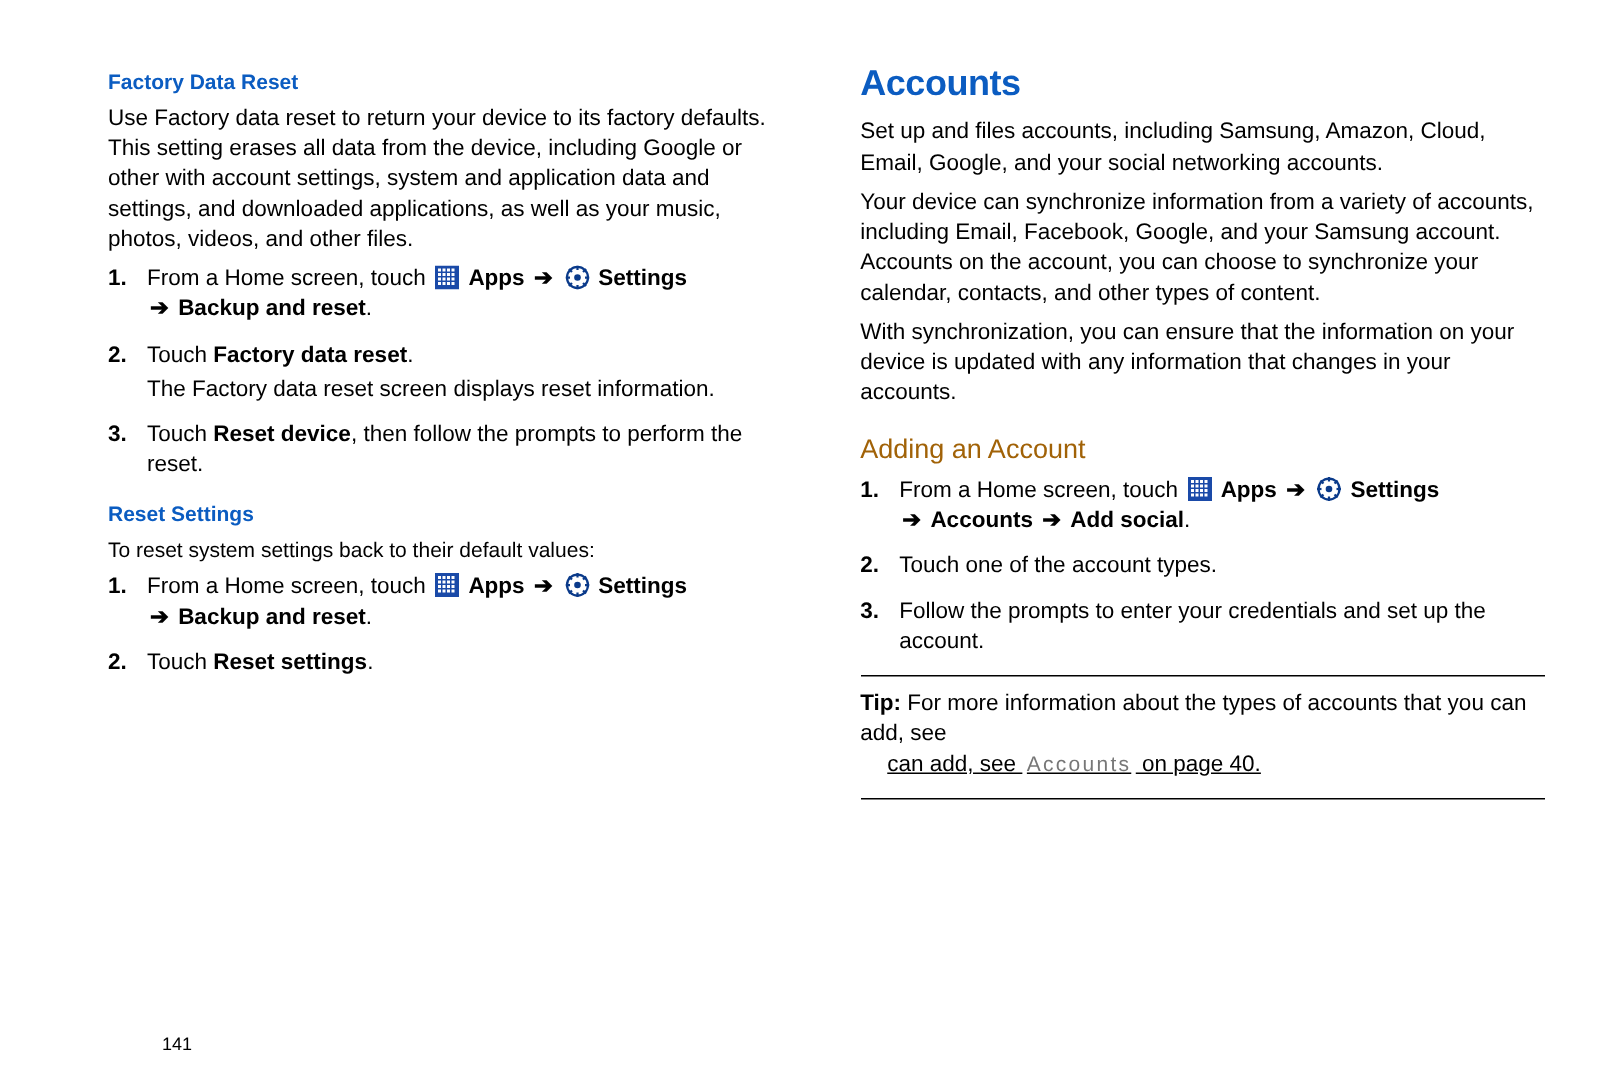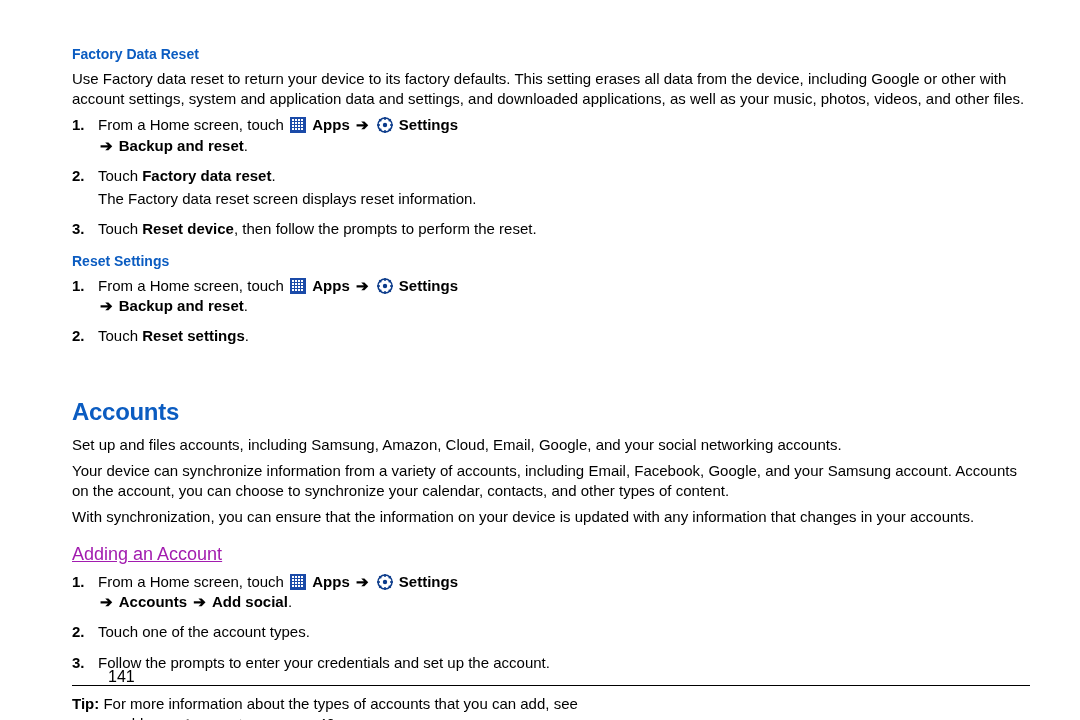--- a/index.html
+++ b/index.html
@@ -9,21 +9,21 @@
     height: 720px;
     background: #fff;
     font-family: Arial, Helvetica, sans-serif;
     color: #000;
     font-size: 15px;
     line-height: 1.35;
     overflow: hidden;
   }
   .page {
     display: flex;
-    flex-direction: column;
+    flex-direction: row;
     padding: 45px 50px 0 72px;
     box-sizing: border-box;
     height: 100%;
     gap: 45px;
     border-radius: 11px;
   }
   .col {
     flex: 1 1 0;
     min-width: 0;
   }
@@ -34,25 +34,24 @@
     margin: 0 0 5px 0;
   }
   .h-major {
     color: #0b5cc1;
     font-weight: bold;
     font-size: 24px;
     margin: -5px 0 6px 0;
     letter-spacing: -0.3px;
   }
   .h-sub {
-    color: #a21caf;
+    color: #a16207;
     font-weight: normal;
     font-size: 18px;
     margin: 14px 0 6px 0;
-    text-decoration: underline;
   }
   p.body {
     margin: 0 0 6px 0;
   }
   ol.steps {
     list-style: none;
     padding-left: 26px;
     margin: 4px 0 0 0;
   }
   ol.steps > li {
@@ -93,23 +92,23 @@
     text-decoration: underline;
   }
   .cross-ref {
     letter-spacing: 1.5px;
     color: #777;
     font-size: 14px;
     padding: 0 3px;
   }
   .page-num {
     position: absolute;
-    bottom: 32px;
+    bottom: 16px;
     left: 108px;
-    font-size: 16px;
+    font-size: 12px;
   }
 </style>
 </head>
 <body>
 
 <div class="page">
 
   <div class="col">
 
     <h3 class="h-section">Factory Data Reset</h3>
@@ -170,20 +169,21 @@
         <span>Touch </span><span class="b">Factory data reset</span><span>.</span>
         <div class="sub">The Factory data reset screen displays reset information.</div>
       </li>
       <li>
         <span class="num">3.</span>
         <span>Touch </span><span class="b">Reset device</span><span>, then follow the prompts to perform the reset.</span>
       </li>
     </ol>
 
     <h3 class="h-section" style="margin-top:12px">Reset Settings</h3>
+    <p class="body" style="font-size:14px">To reset system settings back to their default values:</p>
 
     <ol class="steps">
       <li>
         <span class="num">1.</span>
         <span>From a Home screen, touch </span>
         <span class="icon-apps">
           <svg width="16" height="16" viewBox="0 0 16 16">
               <rect x="0" y="0" width="16" height="16" fill="#1a4aa8"></rect>
               <g fill="#fff">
                 <rect x="2" y="2" width="2" height="2"></rect>

